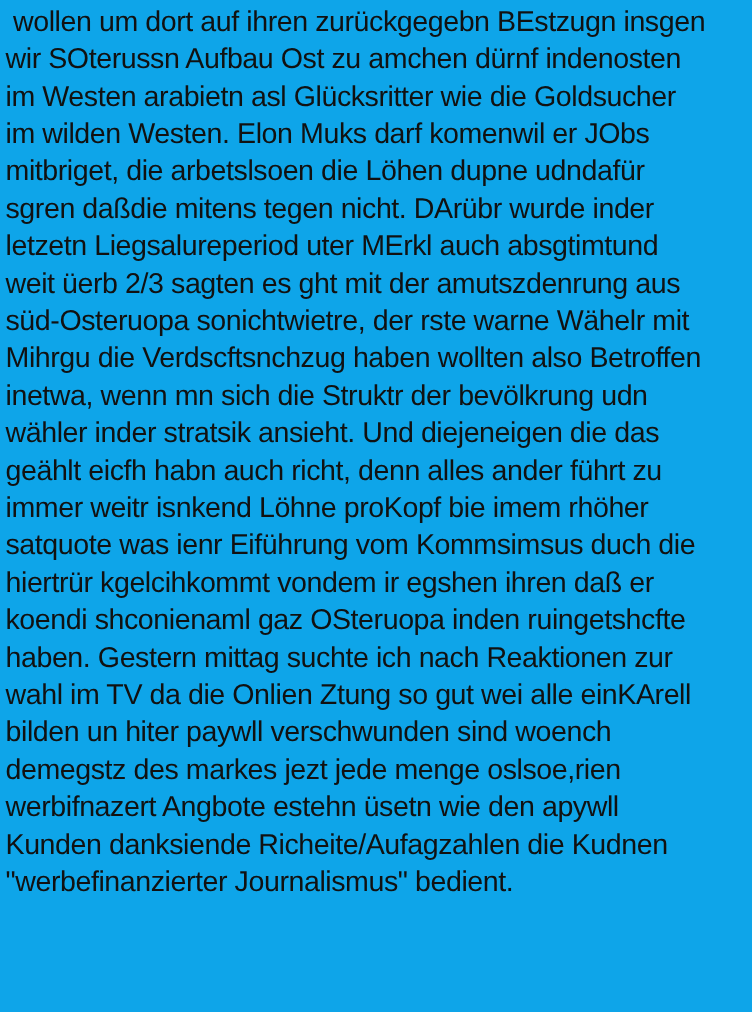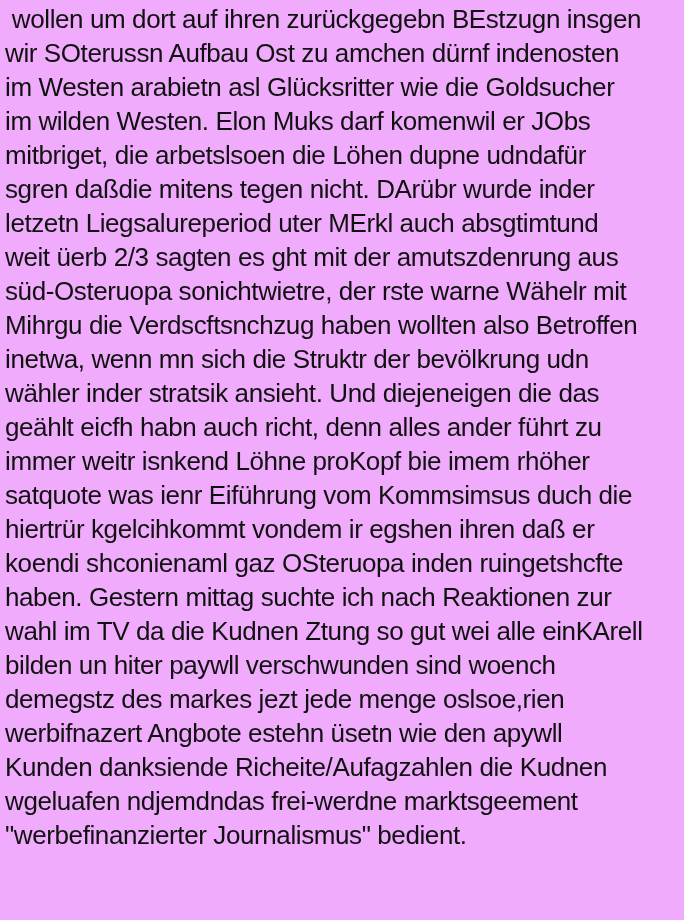--- a/index.html
+++ b/index.html
@@ -3,21 +3,21 @@
 <meta charset="utf-8">
 <style>
   html, body {
     margin: 0;
     padding: 0;
     background: #ffffff;
   }
   .page {
     width: 684px;
     height: 920px;
-    background: #f0abfc;
+    background: #0ea5e9;
     overflow: hidden;
     box-sizing: border-box;
     padding-top: 2px;
     padding-left: 5px;
     padding-right: 2px;
   }
   .text-block {
     font-family: "Liberation Sans", "DejaVu Sans", sans-serif;
     font-size: 26px;
     line-height: 34px;
@@ -45,21 +45,20 @@
     <div class="text-line">süd-Osteruopa sonichtwietre, der rste warne Wähelr mit</div>
     <div class="text-line">Mihrgu die Verdscftsnchzug haben wollten also Betroffen</div>
     <div class="text-line">inetwa, wenn mn sich die Struktr der bevölkrung udn</div>
     <div class="text-line">wähler inder stratsik ansieht. Und diejeneigen die das</div>
     <div class="text-line">geählt eicfh habn auch richt, denn alles ander führt zu</div>
     <div class="text-line">immer weitr isnkend Löhne proKopf bie imem rhöher</div>
     <div class="text-line">satquote was ienr Eiführung vom Kommsimsus duch die</div>
     <div class="text-line">hiertrür kgelcihkommt vondem ir egshen ihren daß er</div>
     <div class="text-line">koendi shconienaml gaz OSteruopa inden ruingetshcfte</div>
     <div class="text-line">haben. Gestern mittag suchte ich nach Reaktionen zur</div>
-    <div class="text-line">wahl im TV da die Kudnen Ztung so gut wei alle einKArell</div>
+    <div class="text-line">wahl im TV da die Onlien Ztung so gut wei alle einKArell</div>
     <div class="text-line">bilden un hiter paywll verschwunden sind woench</div>
     <div class="text-line">demegstz des markes jezt jede menge oslsoe,rien</div>
     <div class="text-line">werbifnazert Angbote estehn üsetn wie den apywll</div>
     <div class="text-line">Kunden danksiende Richeite/Aufagzahlen die Kudnen</div>
-    <div class="text-line">wgeluafen ndjemdndas frei-werdne marktsgeement</div>
     <div class="text-line">"werbefinanzierter Journalismus" bedient.</div>
   </div>
 </div>
 
 </body></html>

